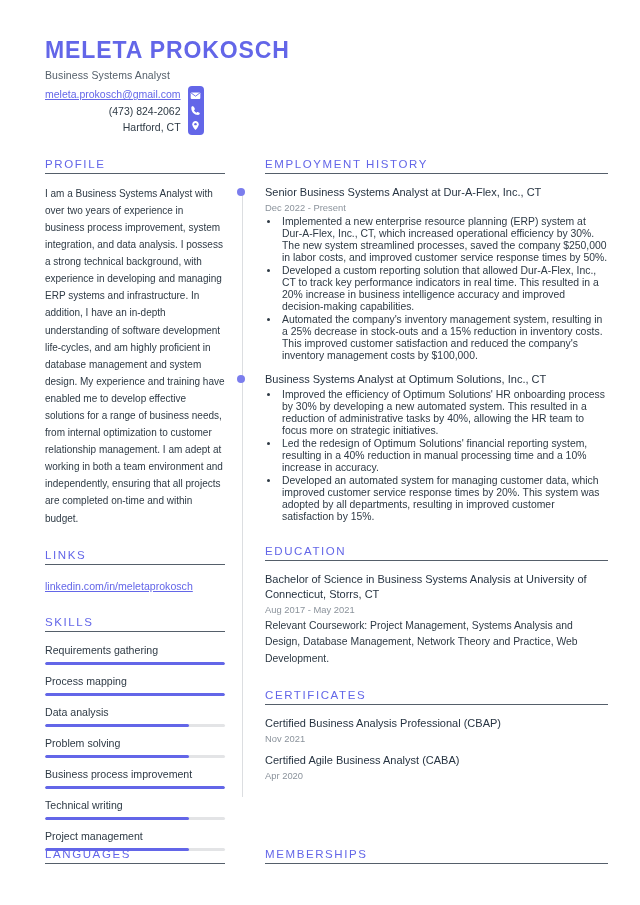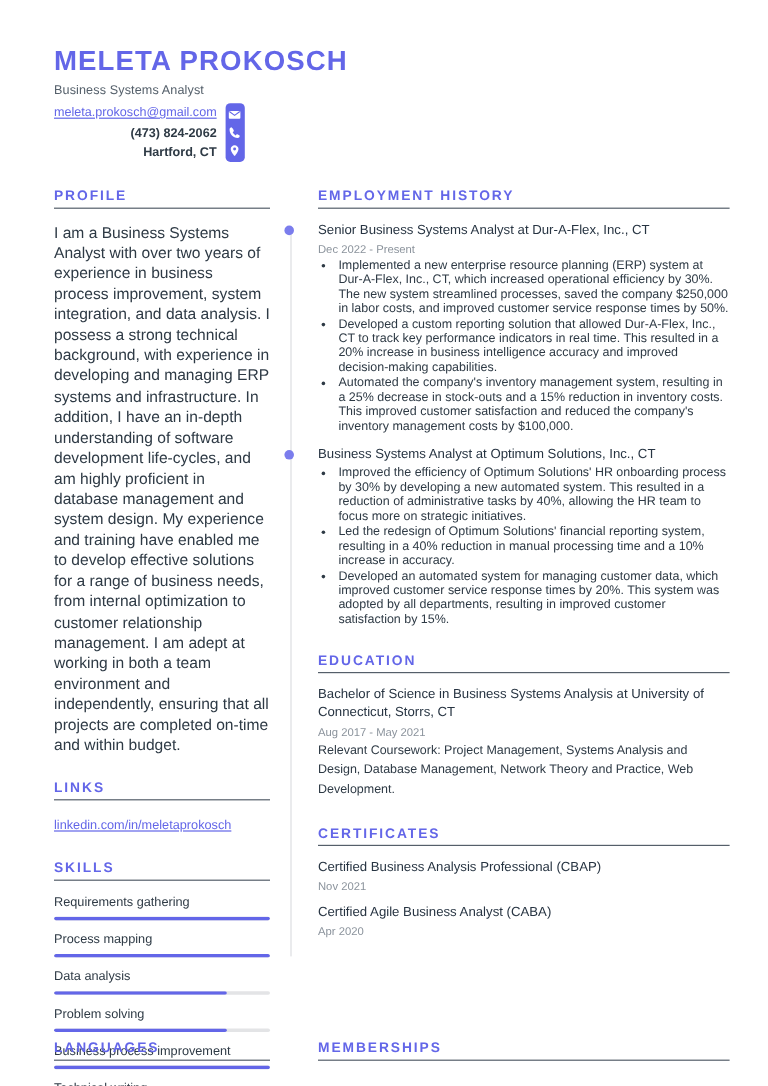--- a/index.html
+++ b/index.html
@@ -58,21 +58,21 @@
     text-align: right;
     font-size: 10.5px;
     line-height: 16.5px;
     color: #2e3a45;
   }
   .contact-email {
     color: #6366e8;
     text-decoration: underline;
     display: block;
   }
-  .contact-line { display: block; font-weight: bold; }
+  .contact-line { display: block; }
   .icon-bar {
     width: 16px;
     background: #6366e8;
     border-radius: 4px;
     padding: 4px 0 4px 0;
     display: flex;
     flex-direction: column;
     align-items: center;
     gap: 4px;
   }
@@ -92,33 +92,33 @@
   }
   .col-right {
     flex: 1 1 auto;
     padding-left: 24px;
     position: relative;
   }
 
   .section { margin-bottom: 22px; }
   .section-title {
     font-size: 11.5px;
-    font-weight: bold;
+    font-weight: normal;
     letter-spacing: 1.6px;
     color: #6366e8;
     margin: 0 0 3px 0;
   }
   .section-rule {
     height: 1px;
     background: #555f6a;
     margin-bottom: 11px;
   }
 
   .profile-text {
-    font-size: 13px;
+    font-size: 10px;
     line-height: 17.1px;
     color: #2e3a45;
   }
 
   .link-item {
     font-size: 10.6px;
     color: #6366e8;
     text-decoration: underline;
     line-height: 16px;
   }
@@ -197,21 +197,21 @@
 
   .cert-item { margin-bottom: 9px; }
 
   
   .bottom {
     display: flex;
     padding: 0 32px 0 45px;
     align-items: flex-start;
     position: absolute;
     left: 0; right: 0;
-    top: 868px;
+    top: 848px;
   }
   .bottom .col-left { width: 180px; flex: 0 0 180px; padding-right: 16px; }
   .bottom .col-right { flex: 1 1 auto; padding-left: 24px; }
   .bottom .section-rule { background: #555f6a; }
 </style>
 </head>
 <body>
 
 <div class="page">
 

